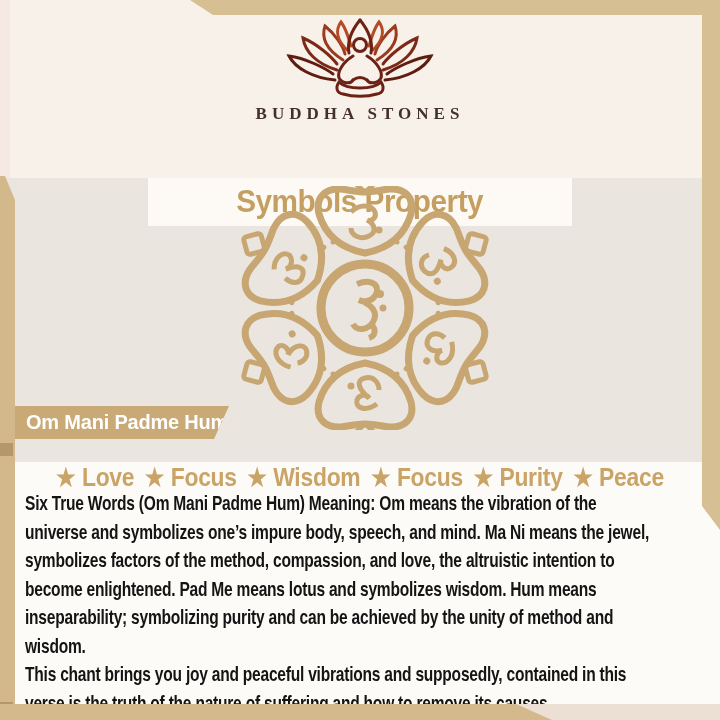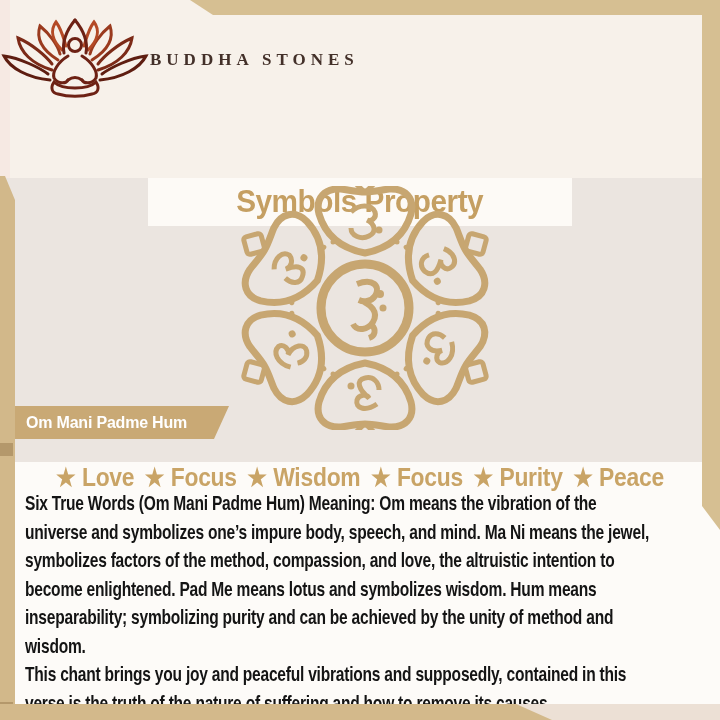--- a/index.html
+++ b/index.html
@@ -17,39 +17,39 @@
     clip-path:polygon(0 0,100% 0,100% 100%,0 calc(100% - 24px));z-index:6;}
   .left-gold-bar{position:absolute;left:0;top:176px;width:15px;height:544px;background:#d2b88a;
     clip-path:polygon(0 0,5px 0,100% 24px,100% 100%,0 100%);z-index:6;}
   .dark-square-1{position:absolute;left:0;top:443px;width:13px;height:13px;background:#b4986b;z-index:7;}
   .dark-square-2{position:absolute;left:0;top:702px;width:13px;height:11px;background:#b4986b;z-index:7;}
   .bottom-bar-light{position:absolute;left:0;top:704px;width:720px;height:16px;background:#ece0d5;z-index:6;}
   .bottom-bar-tan{position:absolute;left:0;top:704px;width:552px;height:16px;background:#d3b98b;
     clip-path:polygon(0 0,calc(100% - 36px) 0,100% 100%,0 100%);z-index:7;}
 
   
-  .logo-block{position:absolute;left:0;top:16px;width:720px;display:flex;flex-direction:row;align-items:center;z-index:2;}
+  .logo-block{position:absolute;left:0;top:16px;width:720px;display:flex;flex-direction:column;align-items:center;z-index:2;}
   .logo-block svg{display:block;}
   .brand-name{margin-top:2px;font-family:"Liberation Serif",serif;font-size:17px;font-weight:600;
     letter-spacing:5px;color:#433029;}
 
   
   .title-banner{position:absolute;left:148px;top:130px;width:424px;height:48px;background:#fdfaf6;
     display:flex;align-items:center;justify-content:center;z-index:3;margin-top:48px;}
   .title-banner .title-text{font-size:31px;font-weight:700;color:#c59f62;letter-spacing:-0.5px;
     transform:scaleX(0.96);}
 
   
   .mandala{position:absolute;left:237px;top:186px;z-index:4;}
 
   
   .badge{position:absolute;left:13px;top:406px;width:216px;height:33px;background:#c9a975;
     clip-path:polygon(0 0,100% 0,calc(100% - 15px) 100%,0 100%);z-index:5;
     display:flex;align-items:center;}
-  .badge .badge-text{padding-left:13px;color:#ffffff;font-size:16px;font-weight:700;letter-spacing:-0.2px;}
+  .badge .badge-text{padding-left:13px;color:#ffffff;font-size:20px;font-weight:700;letter-spacing:-0.2px;}
 
   
   .traits-row{position:absolute;left:0;top:461px;width:720px;height:32px;z-index:4;
     display:flex;align-items:center;justify-content:center;transform:scaleX(0.88);
     color:#c9a466;font-size:26px;font-weight:700;white-space:nowrap;}
   .traits-row .star{margin:0 7px 0 12px;font-size:25px;}
   .traits-row .star:first-child{margin-left:0;}
   .traits-row .trait-label{letter-spacing:-0.3px;}
 
   

